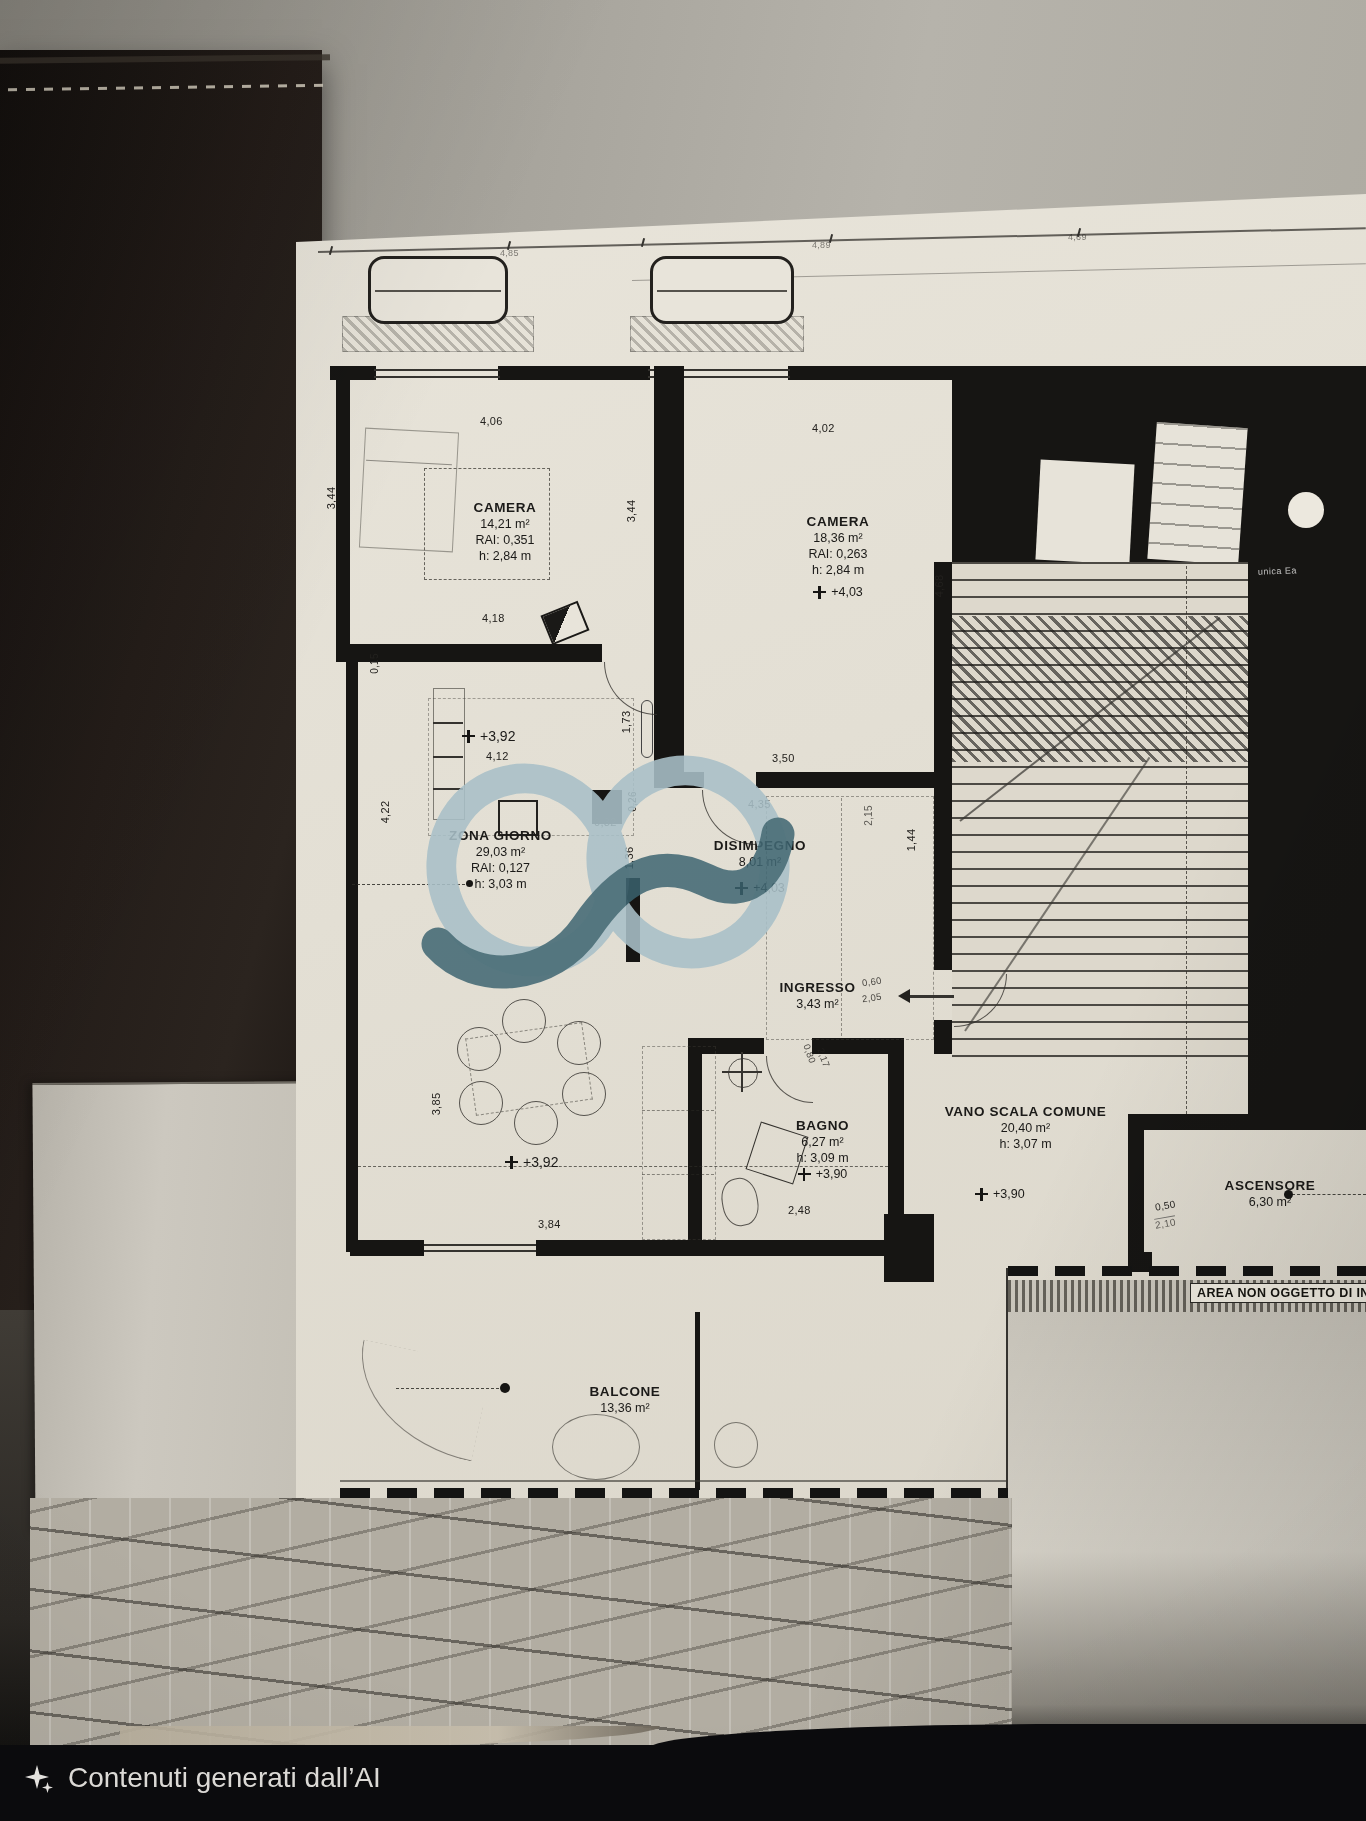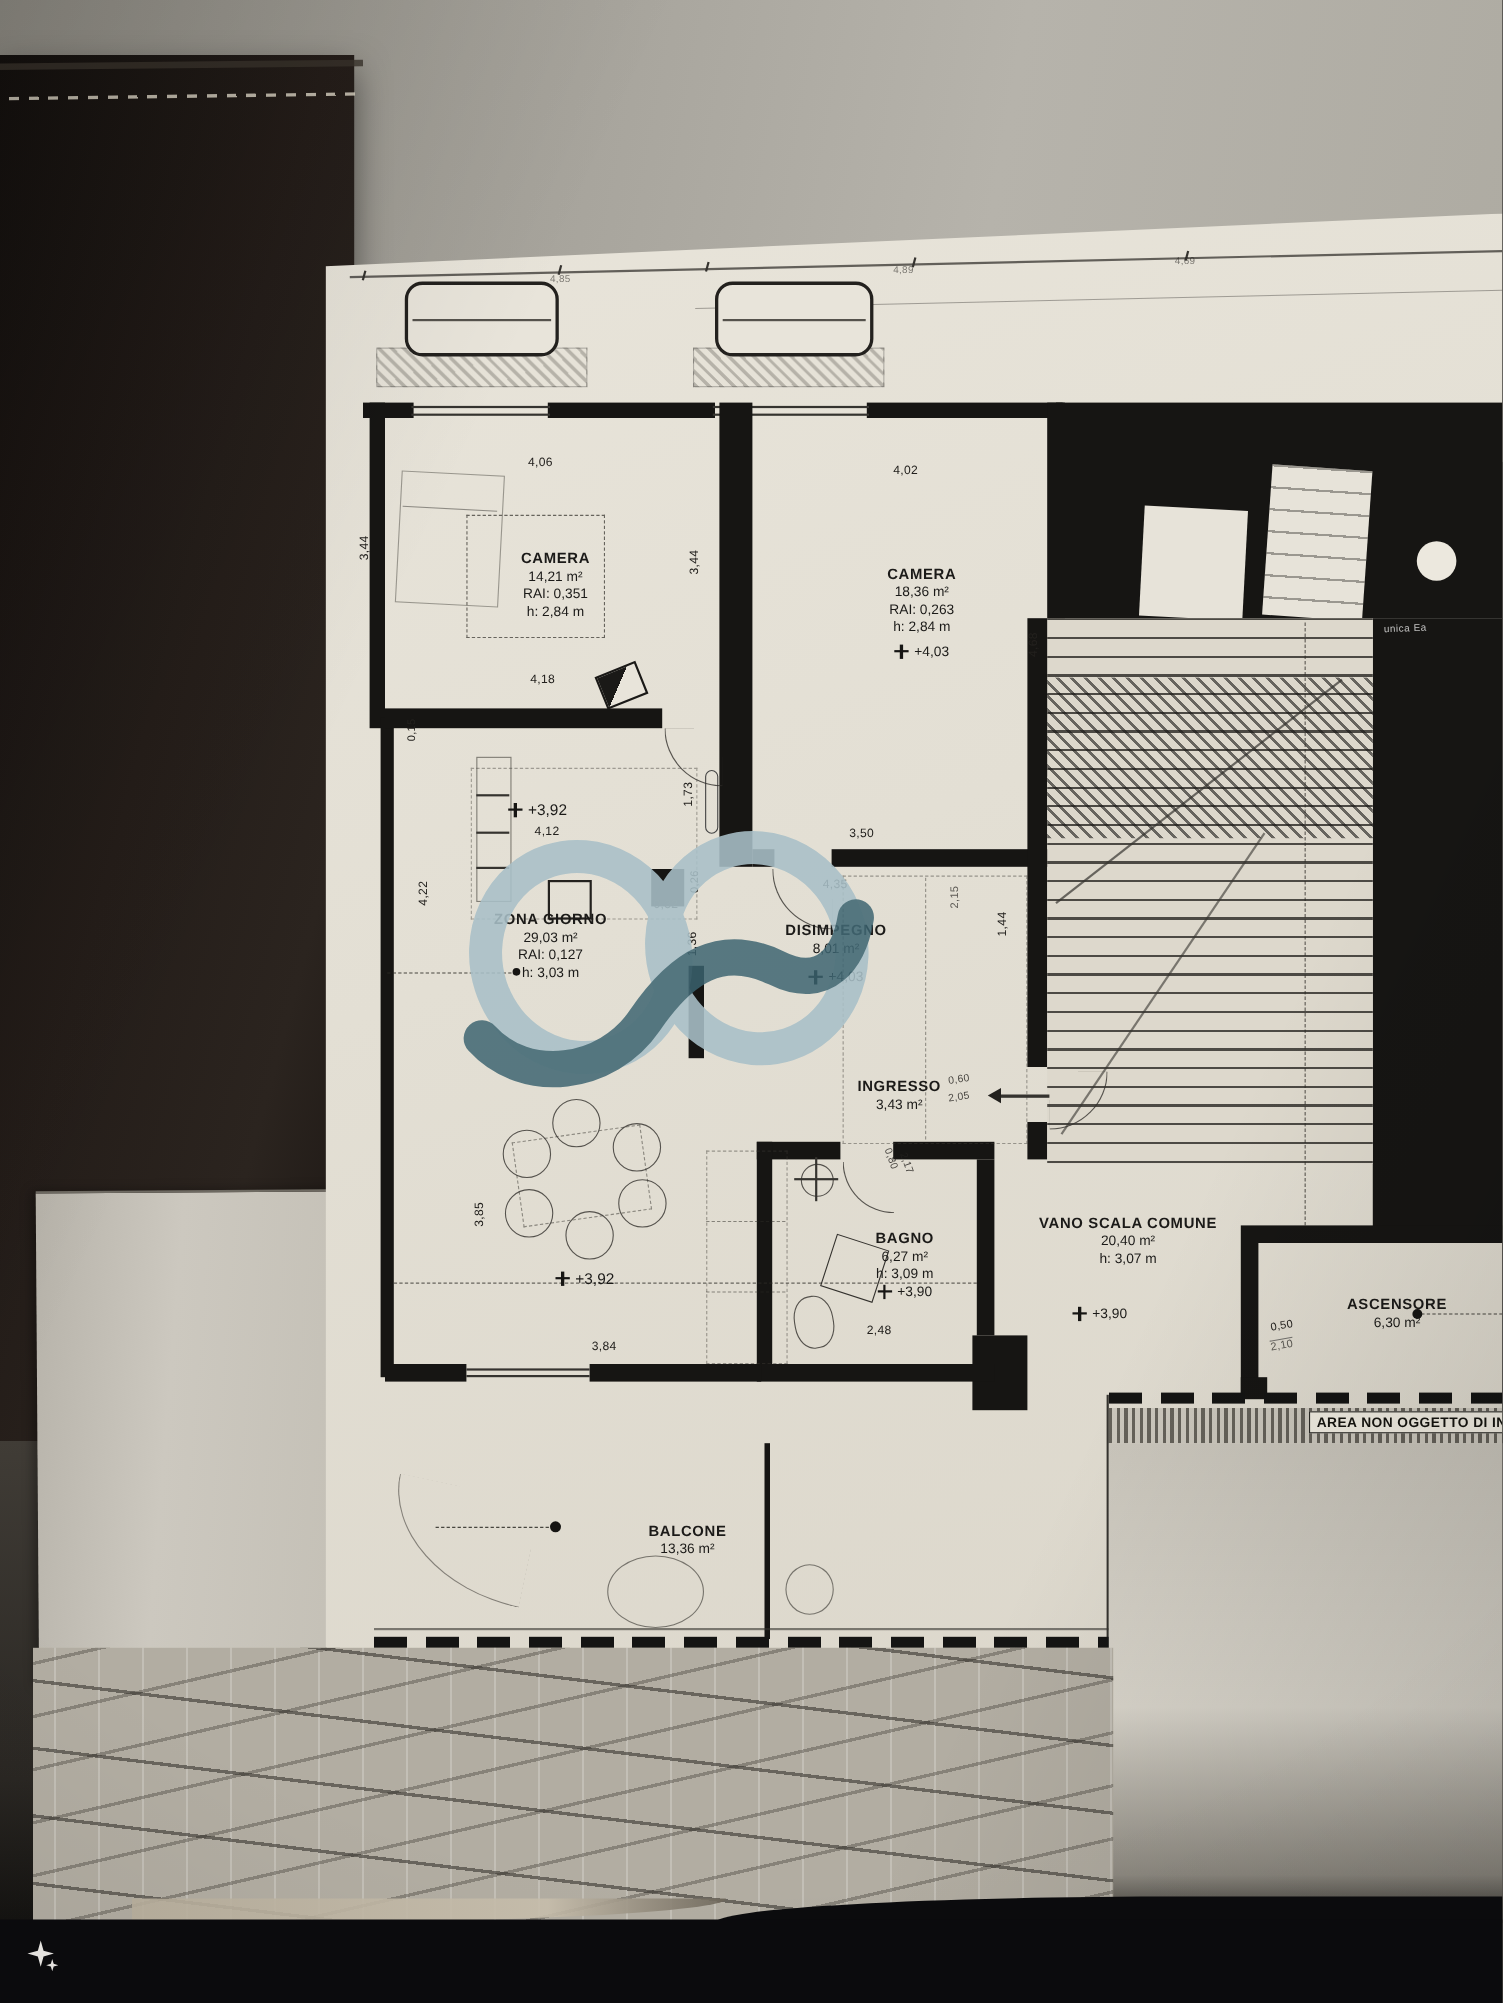--- a/index.html
+++ b/index.html
@@ -332,15 +332,16 @@
   <div class="abs vignette"></div>
 
   <div class="abs bar-beige"></div>
   <div class="abs bar-bump"></div>
   <div class="abs bar"></div>
   <div class="abs caption">
     <svg width="30" height="30" viewBox="0 0 30 30">
       <path d="M13 2 L15.6 11.4 L25 14 L15.6 16.6 L13 26 L10.4 16.6 L1 14 L10.4 11.4 Z" fill="#e4e2de"></path>
       <path d="M23.5 19 L24.8 23.2 L29 24.5 L24.8 25.8 L23.5 30 L22.2 25.8 L18 24.5 L22.2 23.2 Z" fill="#e4e2de"></path>
     </svg>
+    <span>Contenuti generati dall’AI</span>
   </div>
 
 </div>
 
 </body></html>

